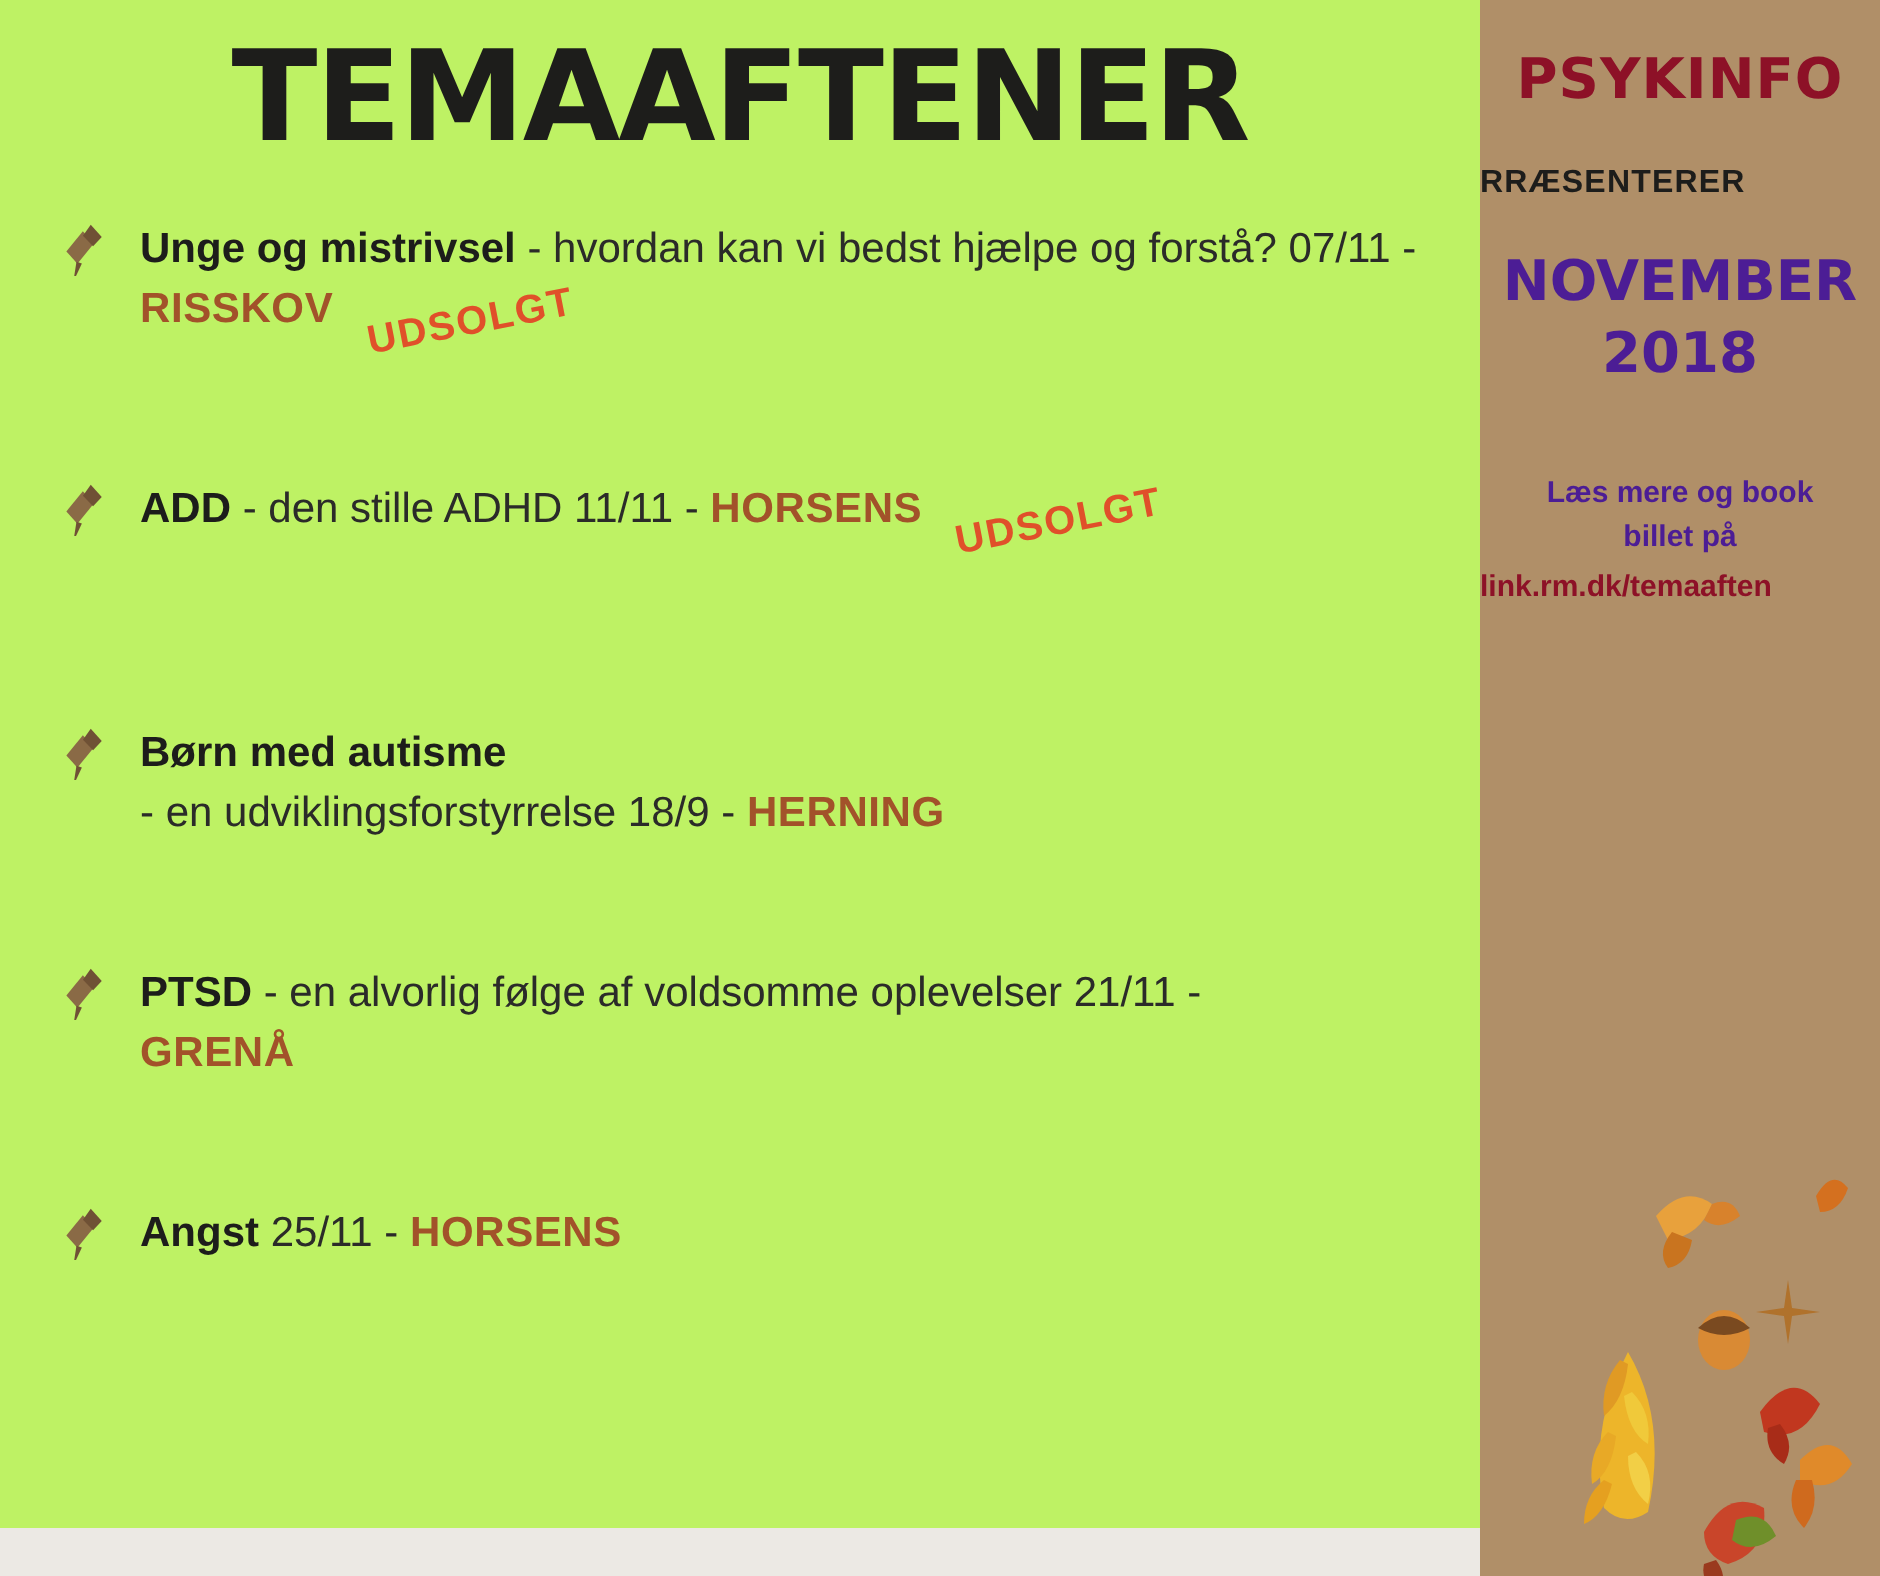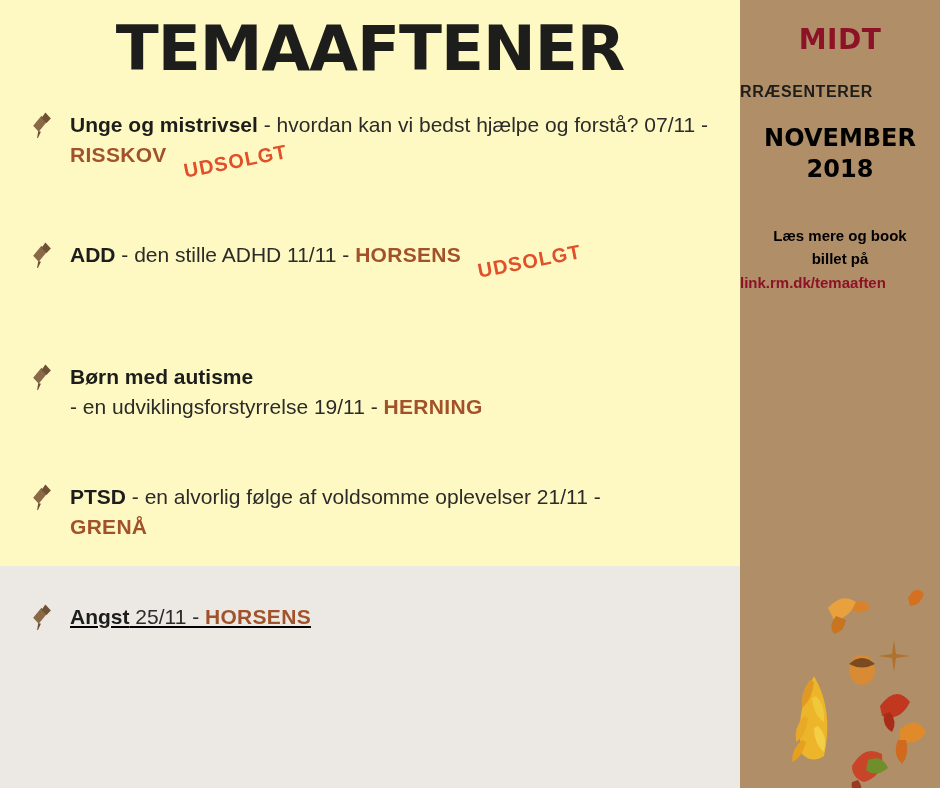--- a/index.html
+++ b/index.html
@@ -17,22 +17,22 @@
     position: relative;
     width: 940px;
     height: 788px;
     background: #ece9e4;
     display: flex;
   }
   
   .left {
     position: relative;
     width: 740px;
-    height: 566px;
-    background: #fef9c3;
+    height: 764px;
+    background: #bef264;
     box-sizing: border-box;
   }
   .title {
     font-family: "DejaVu Sans", sans-serif;
     font-weight: 700;
     font-size: 63px;
     letter-spacing: -1px;
     color: #1d1d1b;
     text-align: center;
     padding-top: 16px;
@@ -43,21 +43,21 @@
     margin-top: 28px;
     padding-left: 26px;
     padding-right: 20px;
   }
   .event {
     position: relative;
     min-height: 64px;
     margin-bottom: 56px;
     padding-left: 44px;
   }
-  .event:last-child { margin-bottom: 0; text-decoration: underline; }
+  .event:last-child { margin-bottom: 0; }
   .pin {
     position: absolute;
     left: 2px;
     top: 2px;
     width: 30px;
     height: 26px;
   }
   .line {
     font-size: 21px;
     line-height: 30px;
@@ -105,30 +105,30 @@
   .rpres {
     text-align: left;
     color: #1d1d1b;
     font-weight: 700;
     font-size: 16px;
     letter-spacing: 0.6px;
     margin-top: 26px;
   }
   .rmonth {
     text-align: center;
-    color: #000000;
+    color: #4c1d95;
     font-family: "DejaVu Sans", sans-serif;
     font-weight: 700;
-    font-size: 24px;
+    font-size: 28px;
     line-height: 1.3;
     margin-top: 22px;
   }
   .rinfo {
     text-align: center;
-    color: #000000;
+    color: #4c1d95;
     font-size: 15px;
     line-height: 1.5;
     margin-top: 40px;
     font-weight: 600;
   }
   .rlink {
     display: block;
     text-align: left;
     color: #8d1127;
     font-size: 15px;
@@ -190,21 +190,21 @@
           <svg width="30" height="26" viewBox="0 0 30 26">
             <g transform="rotate(-28 15 13)">
               <path d="M6 9 L18 4 L20 12 L8 17 Z" fill="#8a6a46"></path>
               <path d="M17 6 L23 3 L25 11 L19 13 Z" fill="#6f5135"></path>
               <path d="M8 16 L2 24 L10 18 Z" fill="#6f5135"></path>
             </g>
           </svg>
         </span>
         <div class="line">
           <span class="bold">Børn med autisme</span><br>
-          <span> - en udviklingsforstyrrelse 19/11 - </span><span class="city">HERNING</span>
+          <span> - en udviklingsforstyrrelse 18/9 - </span><span class="city">HERNING</span>
         </div>
       </div>
 
       <div class="event" style="">
         <span class="pin">
           <svg width="30" height="26" viewBox="0 0 30 26">
             <g transform="rotate(-28 15 13)">
               <path d="M6 9 L18 4 L20 12 L8 17 Z" fill="#8a6a46"></path>
               <path d="M17 6 L23 3 L25 11 L19 13 Z" fill="#6f5135"></path>
               <path d="M8 16 L2 24 L10 18 Z" fill="#6f5135"></path>
@@ -230,21 +230,21 @@
         <div class="line">
           <span class="bold">Angst</span><span> 25/11 - </span><span class="city">HORSENS</span>
         </div>
       </div>
 
     </div>
   </div>
 
   <div class="right">
     <div class="rbrand">
-      <div>MIDT</div>
+      <div>PSYKINFO</div>
     </div>
     <div class="rpres">RRÆSENTERER</div>
     <div class="rmonth">
       <div>NOVEMBER</div>
       <div>2018</div>
     </div>
     <div class="rinfo">
       <div>Læs mere og book</div>
       <div>billet på</div>
     </div>

